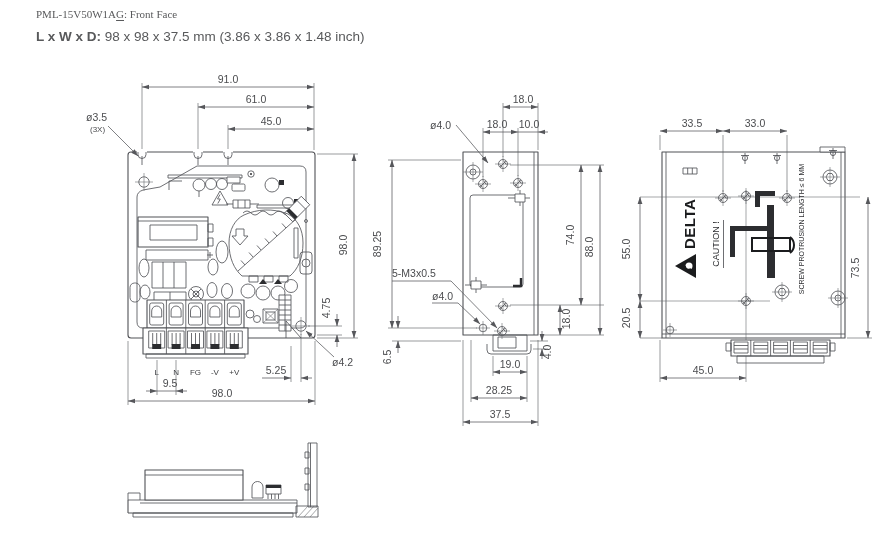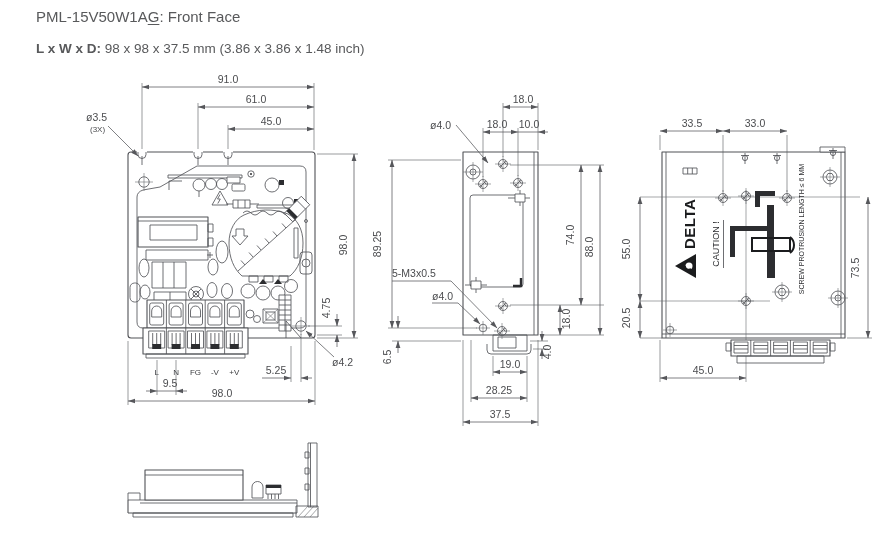--- a/index.html
+++ b/index.html
@@ -1,21 +1,21 @@
 <!DOCTYPE html>
 <html><head>
 <meta charset="utf-8">
 <style>
   html,body{margin:0;padding:0;background:#fff;}
   .canvas{position:relative;width:886px;height:534px;background:#fff;overflow:hidden;
           font-family:"Liberation Sans",sans-serif;}
   .header{position:absolute;left:36px;top:8px;color:#58595b;}
-  .line1{font-size:15px;}
+  .line1{font-size:11px;font-family:Liberation Serif, serif;}
   .line1 .g{text-decoration:underline;text-underline-offset:2px;}
-  .line2{font-size:13.5px;margin-top:16px;}
+  .line2{font-size:13.5px;margin-top:9px;}
   .line2 .lbl{font-weight:bold;}
   svg{position:absolute;left:0;top:0;}
   .s1{stroke:#515257;stroke-width:1.1;fill:none;stroke-linejoin:round;}
   .s1w{stroke:#515257;stroke-width:1.1;fill:#fff;stroke-linejoin:round;}
   .s0{stroke:#54555a;stroke-width:0.85;fill:none;stroke-linejoin:round;}
   .s0w{stroke:#54555a;stroke-width:0.85;fill:#fff;stroke-linejoin:round;}
   .thin{stroke:#6a6b6e;stroke-width:0.6;fill:none;}
   .dim{stroke:#56575b;stroke-width:0.75;fill:none;}
   .ext{stroke:#56575b;stroke-width:0.6;fill:none;}
   .blk{fill:#2c2d30;stroke:none;}

